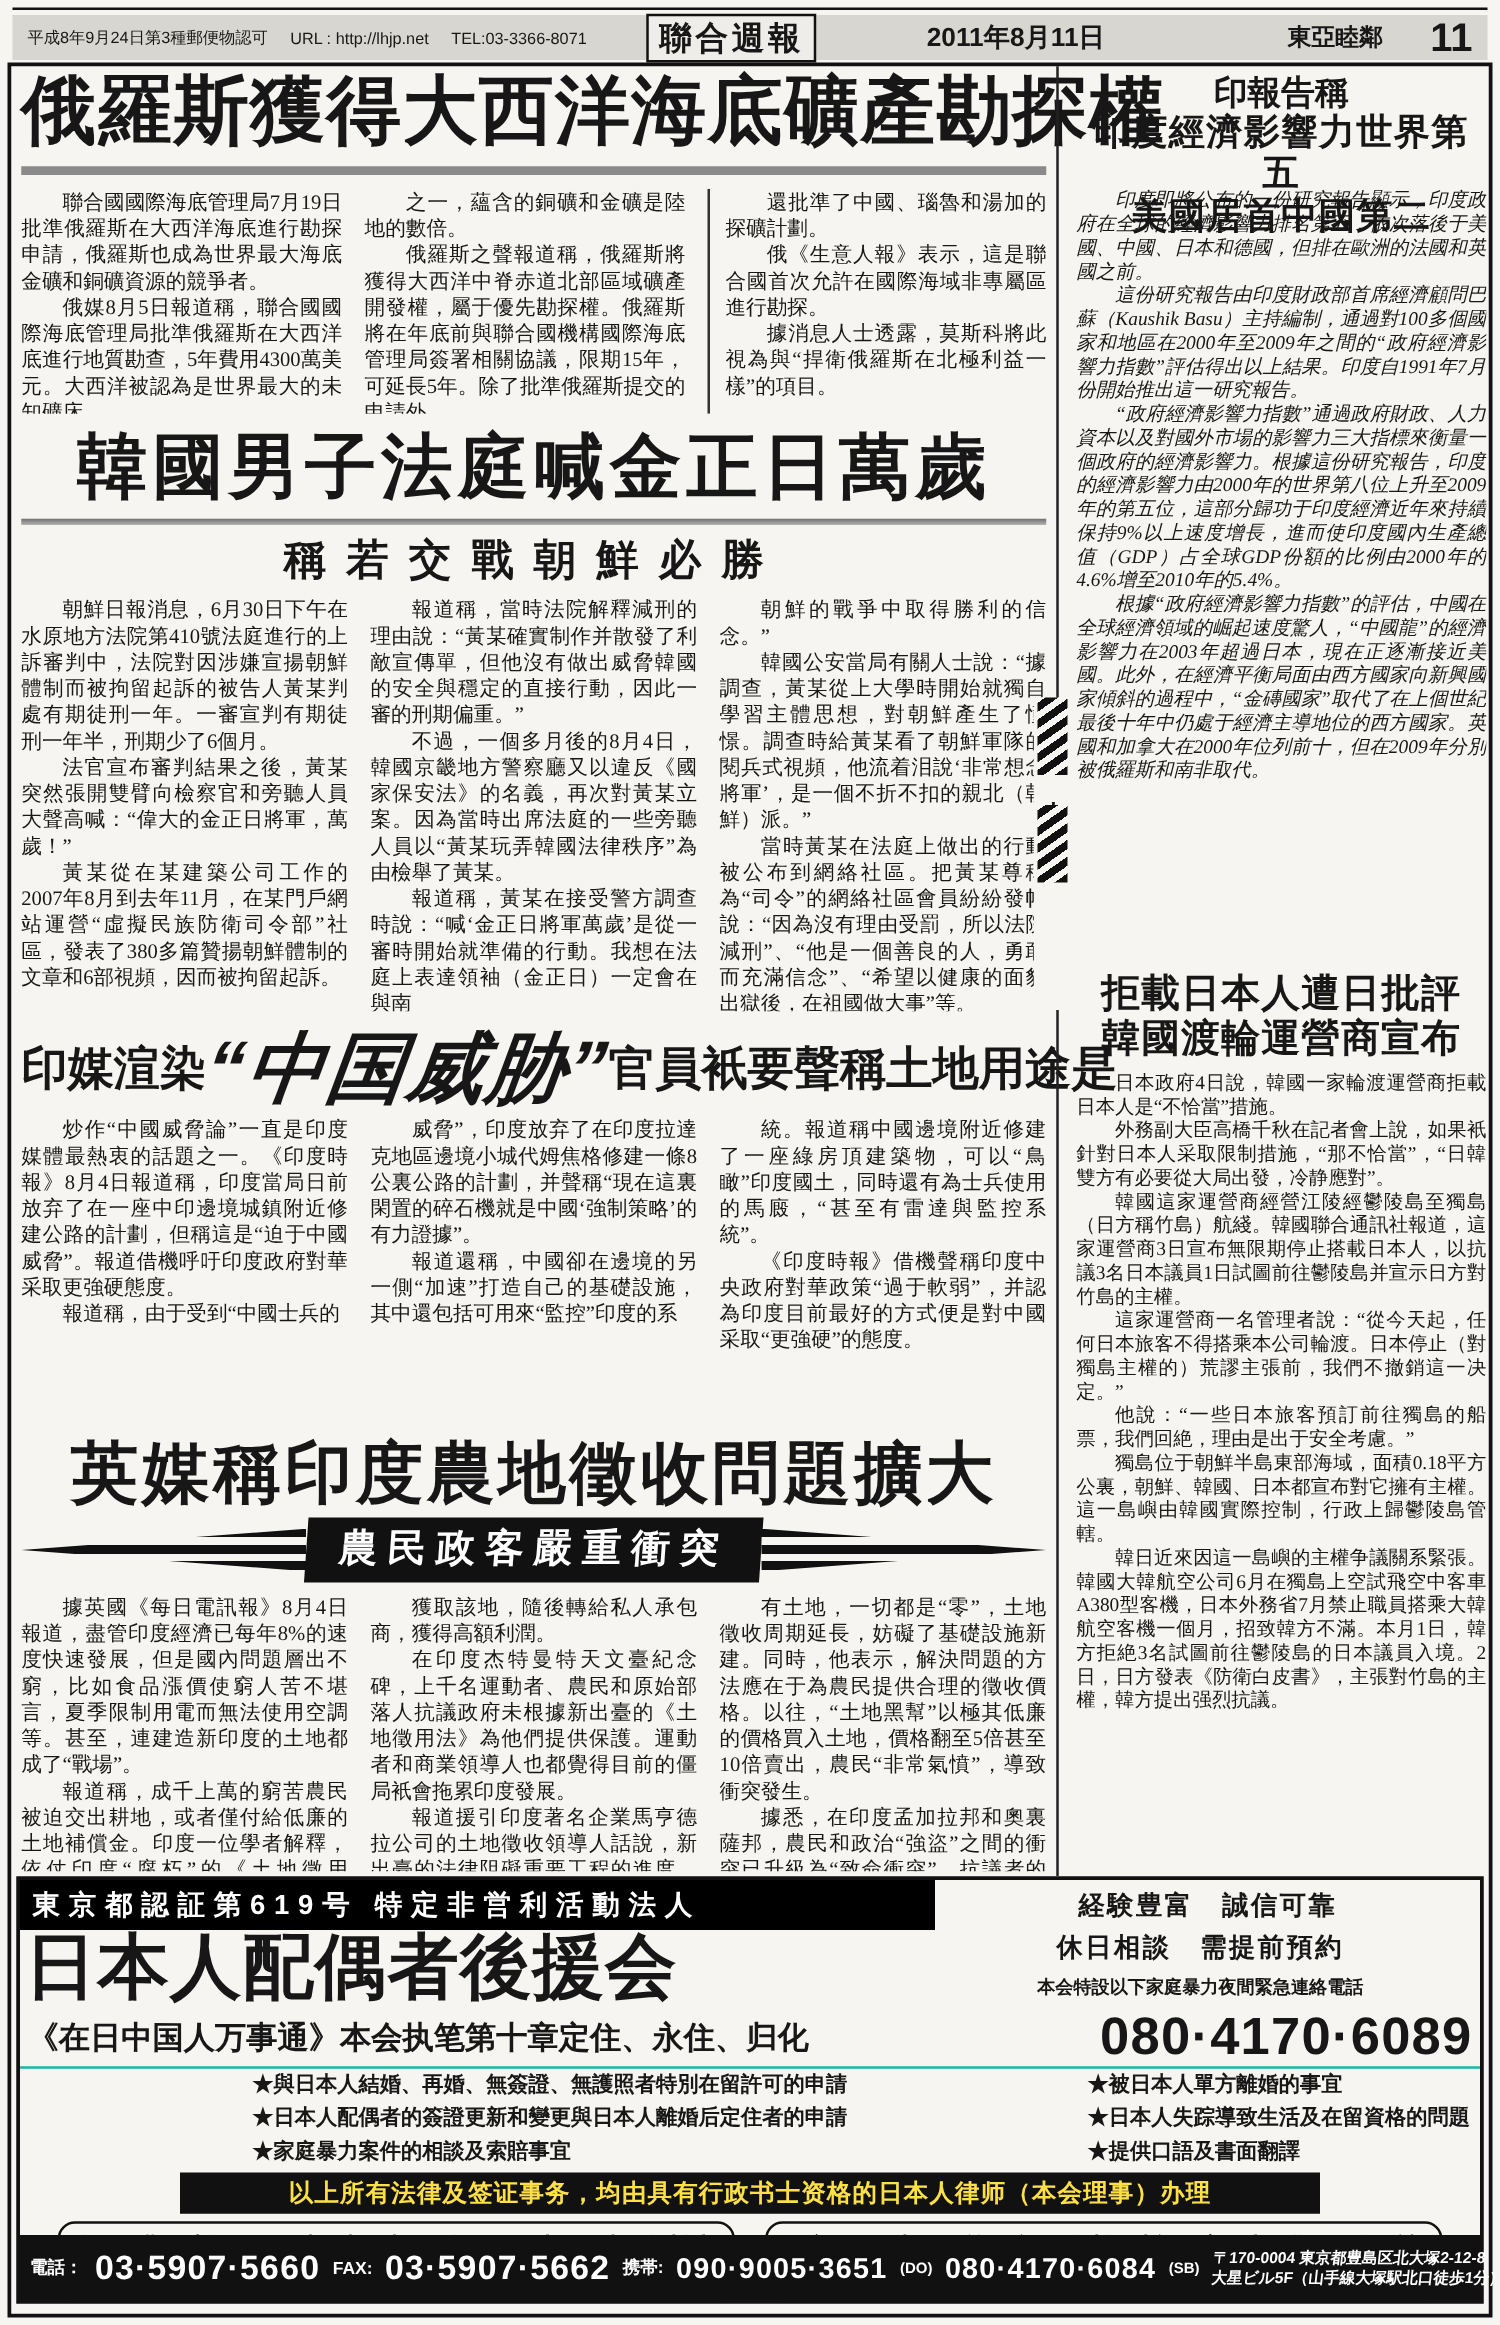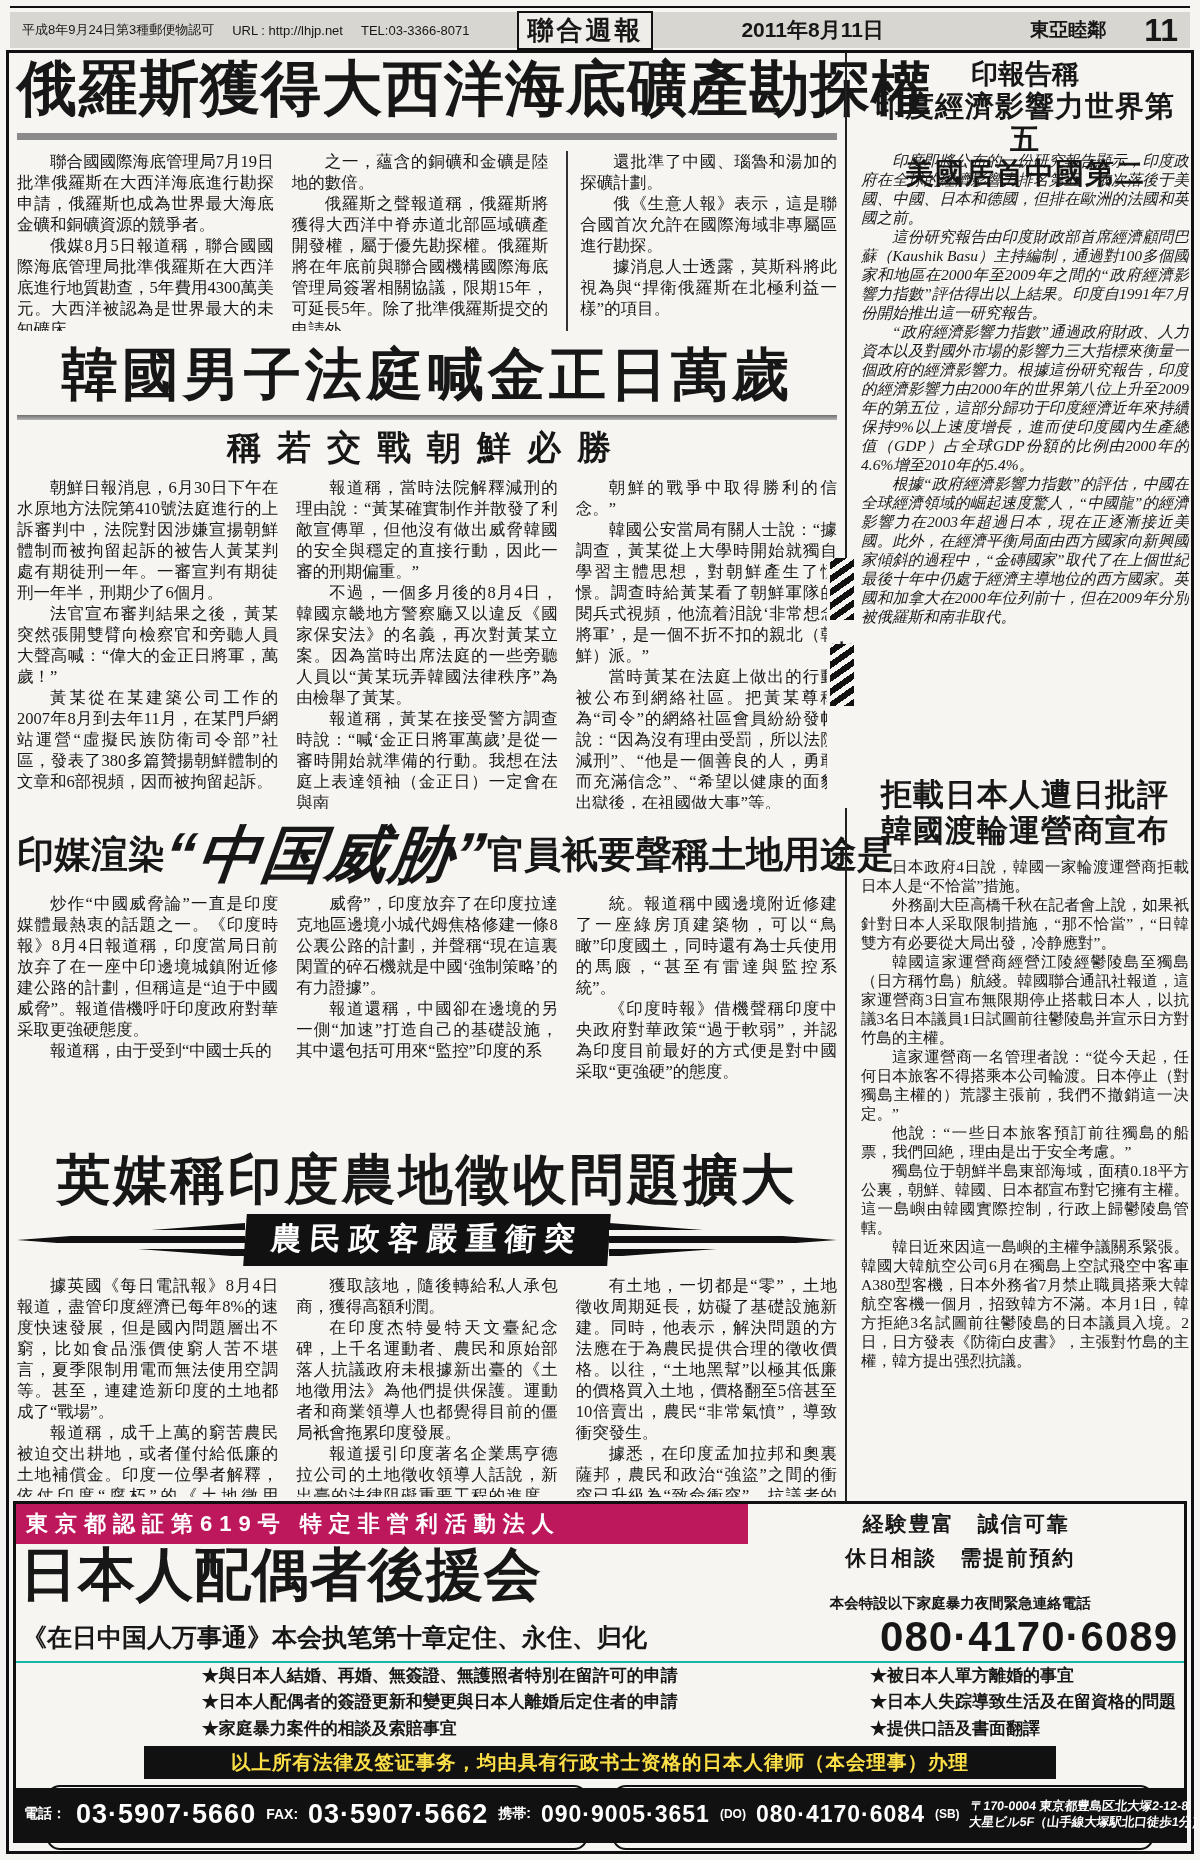--- a/index.html
+++ b/index.html
@@ -62,29 +62,29 @@
   
   #vbanner{position:absolute;left:818px;top:505px;width:30px;height:250px;background:#f7f5f1;
            display:flex;flex-direction:column;align-items:center;}
   .vstripe{width:24px;height:62px;background:repeating-linear-gradient(-35deg,#111 0 6px,#f7f5f1 6px 11px);}
   #vbanner-text{writing-mode:vertical-rl;text-orientation:upright;font-weight:900;font-size:21px;
                 letter-spacing:4px;margin:4px 0;font-family:"Liberation Sans","DejaVu Sans",sans-serif;}
   
   #ad{position:absolute;left:4px;right:4px;top:1448px;bottom:8px;border:3px solid #111;background:#f7f5f1;
       font-family:"Liberation Sans","DejaVu Sans",sans-serif;}
   #ad-rowA{display:flex;align-items:stretch;}
-  #ad-cert{flex:0 0 61%;background:#be185d;color:#fff;font-weight:900;font-size:22px;letter-spacing:7px;
+  #ad-cert{flex:0 0 61%;background:#000000;color:#fff;font-weight:900;font-size:22px;letter-spacing:7px;
            padding:5px 10px;white-space:nowrap;}
   #ad-trust{flex:1;display:flex;justify-content:space-around;align-items:center;font-weight:900;font-size:21px;
             letter-spacing:2px;white-space:nowrap;}
   #ad-rowB{display:flex;align-items:flex-start;}
   #ad-title{flex:0 0 61%;font-weight:700;font-size:57px;letter-spacing:1px;line-height:1.0;padding:2px 4px;white-space:nowrap;}
   #ad-rightB{flex:1;text-align:center;}
   #ad-trust2{font-weight:900;font-size:21px;letter-spacing:2px;white-space:nowrap;}
-  #ad-hotline-label{font-weight:bold;font-size:14.5px;margin-top:22px;white-space:nowrap;}
+  #ad-hotline-label{font-weight:bold;font-size:14.5px;margin-top:8px;white-space:nowrap;}
   #ad-rowC{display:flex;align-items:center;justify-content:space-between;padding:0 6px;}
   #ad-book{font-weight:900;font-size:25px;white-space:nowrap;font-family:"Liberation Serif","DejaVu Serif",serif;}
   #ad-phone-big{font-weight:900;font-size:42px;letter-spacing:1px;white-space:nowrap;}
   #ad-stars{display:flex;padding:0 8px;border-top:2px solid #14b8a6;justify-content:flex-end;}
   .star-col{font-family:"Liberation Serif","DejaVu Serif",serif;font-weight:bold;font-size:17px;line-height:1.55;}
   .star-col.left{flex:0 0 58%;}
   .star-col p{margin:0;white-space:nowrap;}
   #ad-notice{width:78%;margin:4px auto 6px;background:#111;color:#fde047;font-weight:bold;font-size:19.5px;
              text-align:center;padding:3px 0;letter-spacing:1px;white-space:nowrap;}
   #ad-boxes{display:flex;gap:24px;padding:0 30px;}

